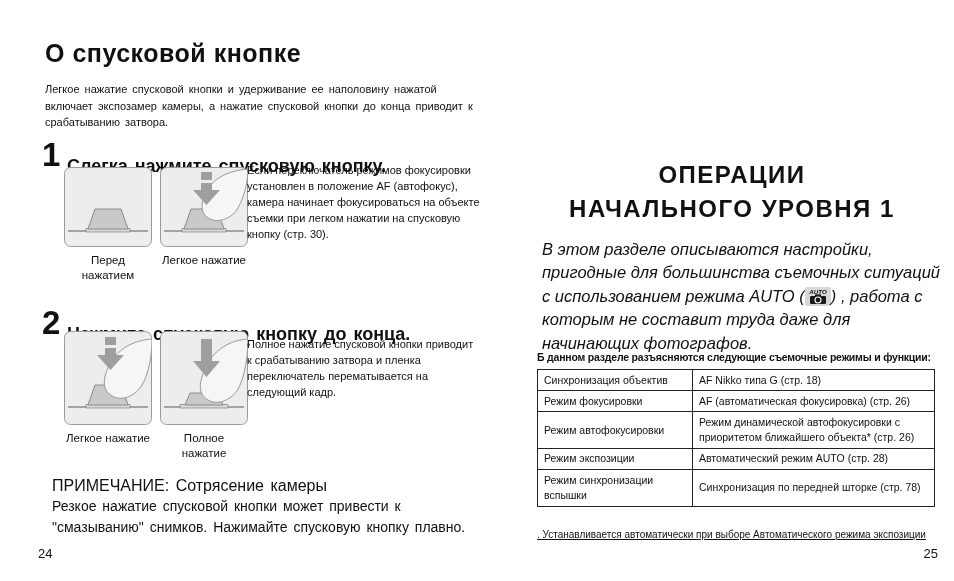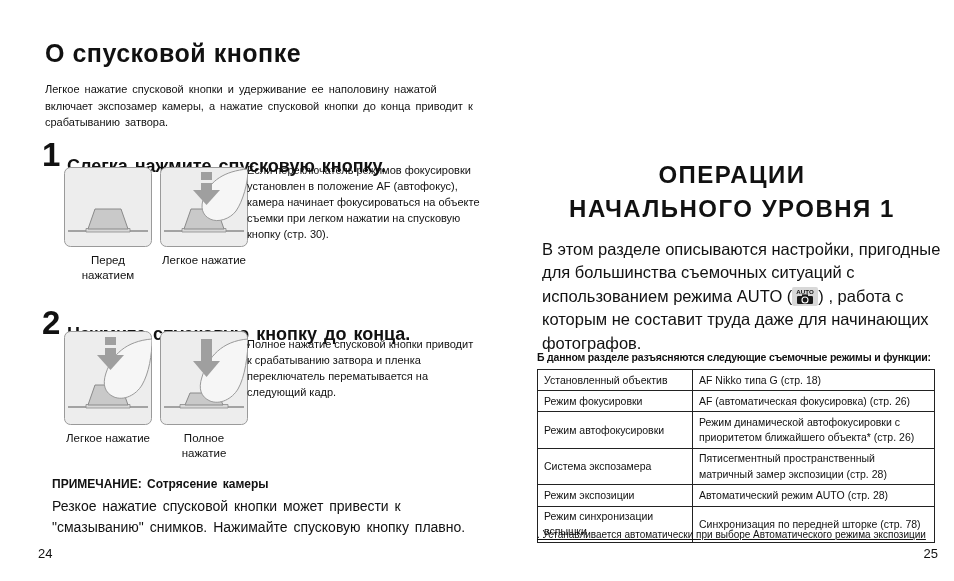--- a/index.html
+++ b/index.html
@@ -21,30 +21,30 @@
   .figs{display:flex;gap:8px;}
   #s1-figs{left:64px;top:167px;} #s2-figs{left:64px;top:331px;}
   figure{margin:0;width:88px;}
   figcaption{margin-top:6px;text-align:center;font-size:11.5px;line-height:1.3;}
 
   .bullets{width:233px;font-size:11px;line-height:1.45;}
   #s1-bullets{left:247px;top:163px;} #s2-bullets{left:247px;top:337px;}
   .bullet{position:relative;padding-left:0;margin-bottom:3px;}
   .bullet::before{content:"\2022";position:absolute;left:0;top:0;font-size:9px;line-height:16px;color:#333;}
 
-  .note-head{left:52px;top:477px;font-size:12px;font-weight:bold;word-spacing:2px;}
+  .note-head{left:52px;top:477px;font-size:16px;font-weight:normal;word-spacing:2px;}
   .note-body{left:52px;top:496px;width:432px;font-size:14px;line-height:1.5;word-spacing:2px;}
 
   .pagenum{font-size:13px;}
   #pn-24{left:38px;top:546px;} #pn-25{left:906px;top:546px;width:32px;text-align:right;}
 
   
   .rp-title{left:520px;width:424px;text-align:center;font-weight:bold;font-size:24px;letter-spacing:1.5px;white-space:nowrap;}
   #rp-title1{top:161px;text-align:center;} #rp-title2{top:195px;}
-  .rp-intro{left:542px;top:238px;width:404px;font-size:16.5px;line-height:1.42;}
+  .rp-intro{left:542px;top:238px;width:404px;font-size:16.5px;line-height:1.42;font-style:italic;}
   .paren{font-size:16.5px;}
   .auto-icon{display:inline-block;vertical-align:-4px;background:#d8d8d8;border-radius:2px;padding:0 1px;line-height:0;}
   .rp-caption{left:537px;top:351px;font-size:10.5px;font-weight:bold;letter-spacing:-0.2px;white-space:nowrap;}
   .rp-table{left:537px;top:369px;width:398px;border-collapse:collapse;}
   .rp-table td{border:1.3px solid #222;font-size:10.5px;line-height:1.45;padding:2.5px 6px;vertical-align:middle;}
   .rp-table td.c1{width:142px;}
   .rp-footnote{left:537px;top:529px;width:404px;font-size:10px;white-space:nowrap;text-decoration:underline;}
 
   svg{display:block;}
 </style>
@@ -146,34 +146,30 @@
           <circle cx="12" cy="13" r="3" fill="#1a1a1a" stroke="#ffffff" stroke-width="1.1"></circle>
         </svg></span><span class="paren">)</span>
       <span>, работа с которым не составит труда даже для начинающих фотографов.</span>
     </p>
 
     <p class="abs rp-caption" style="margin:0;">Б данном разделе разъясняются следующие съемочные режимы и функции:</p>
 
     <table class="abs rp-table">
       <tbody>
         <tr>
-          <td class="c1">Установленный объектив</td>
+          <td class="c1">Синхронизация объектив</td>
           <td>AF Nikko типа G (стр. 18)</td>
         </tr>
         <tr>
           <td class="c1">Режим фокусировки</td>
           <td>AF (автоматическая фокусировка) (стр. 26)</td>
         </tr>
         <tr>
           <td class="c1">Режим автофокусировки</td>
           <td>Режим динамической автофокусировки с приоритетом ближайшего объекта* (стр. 26)</td>
-        </tr>
-        <tr>
-          <td class="c1">Система экспозамера</td>
-          <td>Пятисегментный пространственный матричный замер экспозиции (стр. 28)</td>
         </tr>
         <tr>
           <td class="c1">Режим экспозиции</td>
           <td>Автоматический режим AUTO (стр. 28)</td>
         </tr>
         <tr>
           <td class="c1">Режим синхронизации вспышки</td>
           <td>Синхронизация по передней шторке (стр. 78)</td>
         </tr>
       </tbody>

